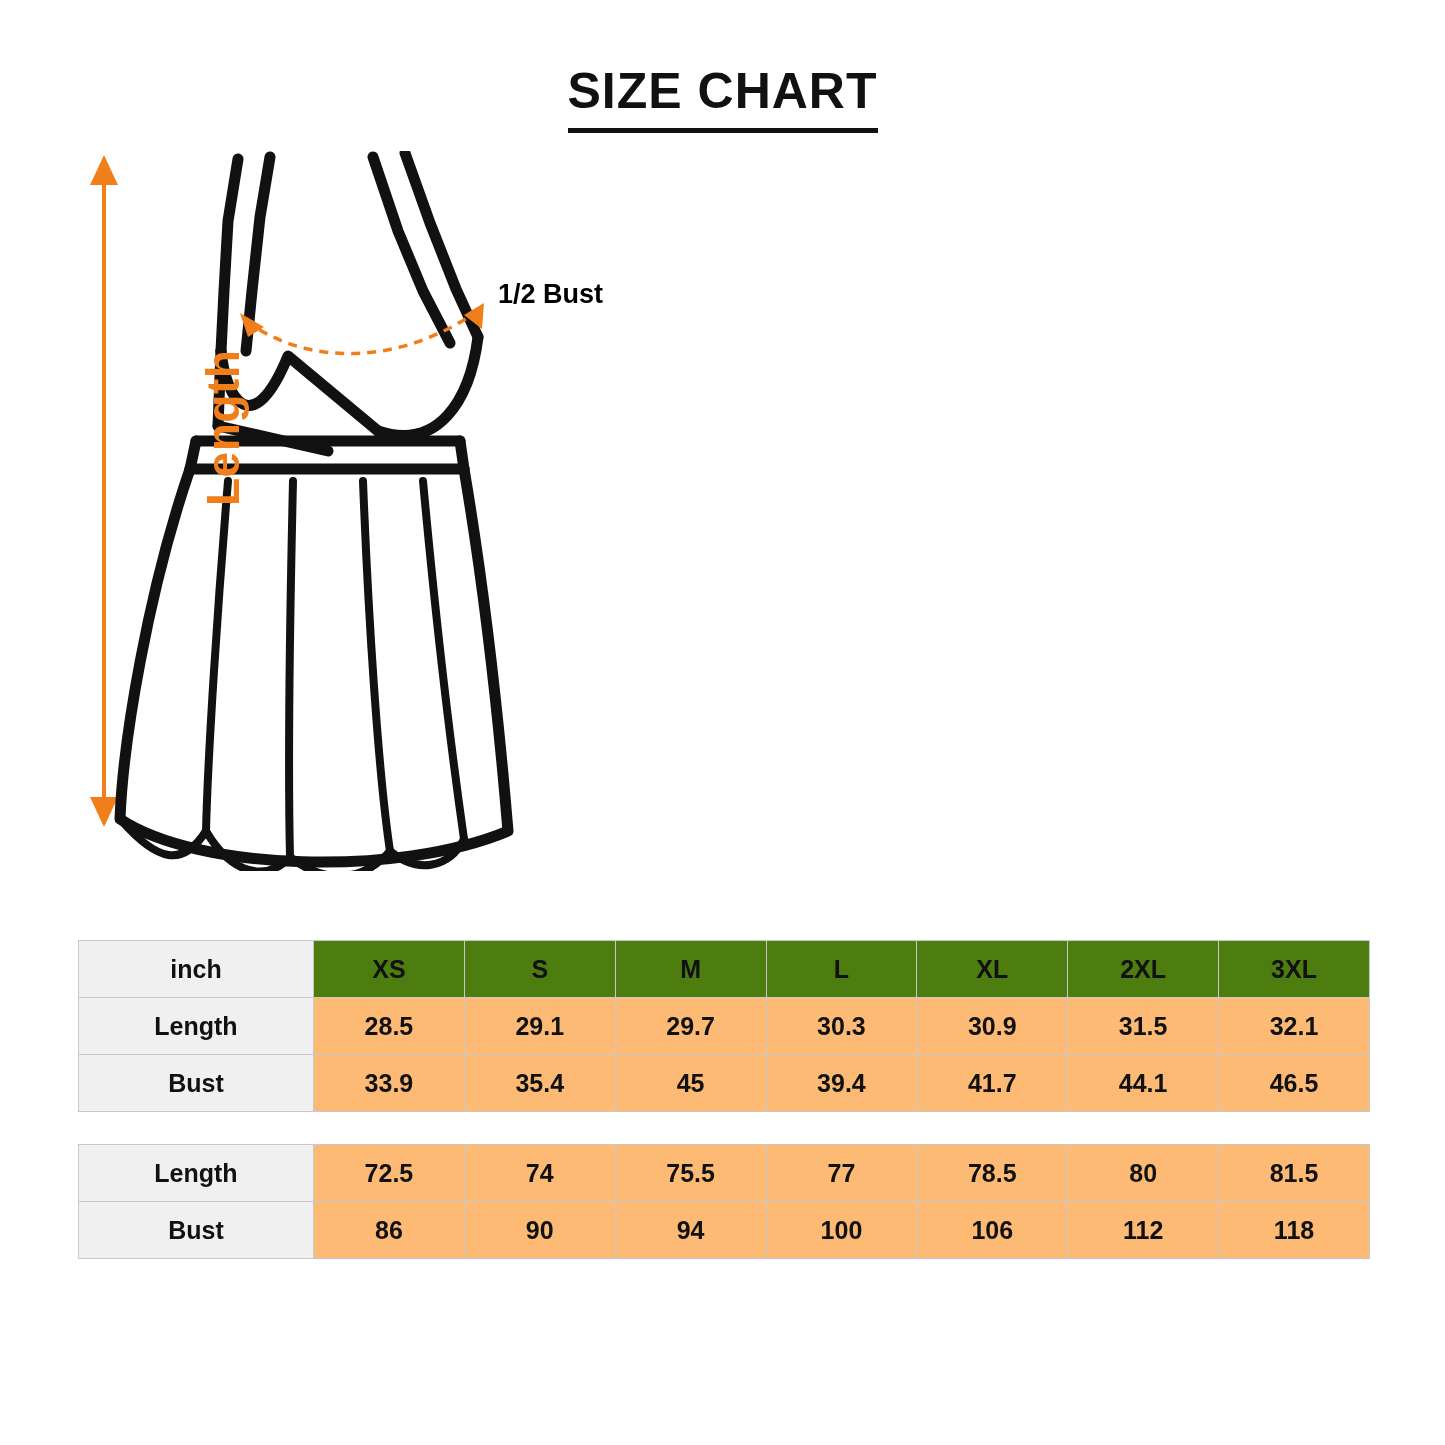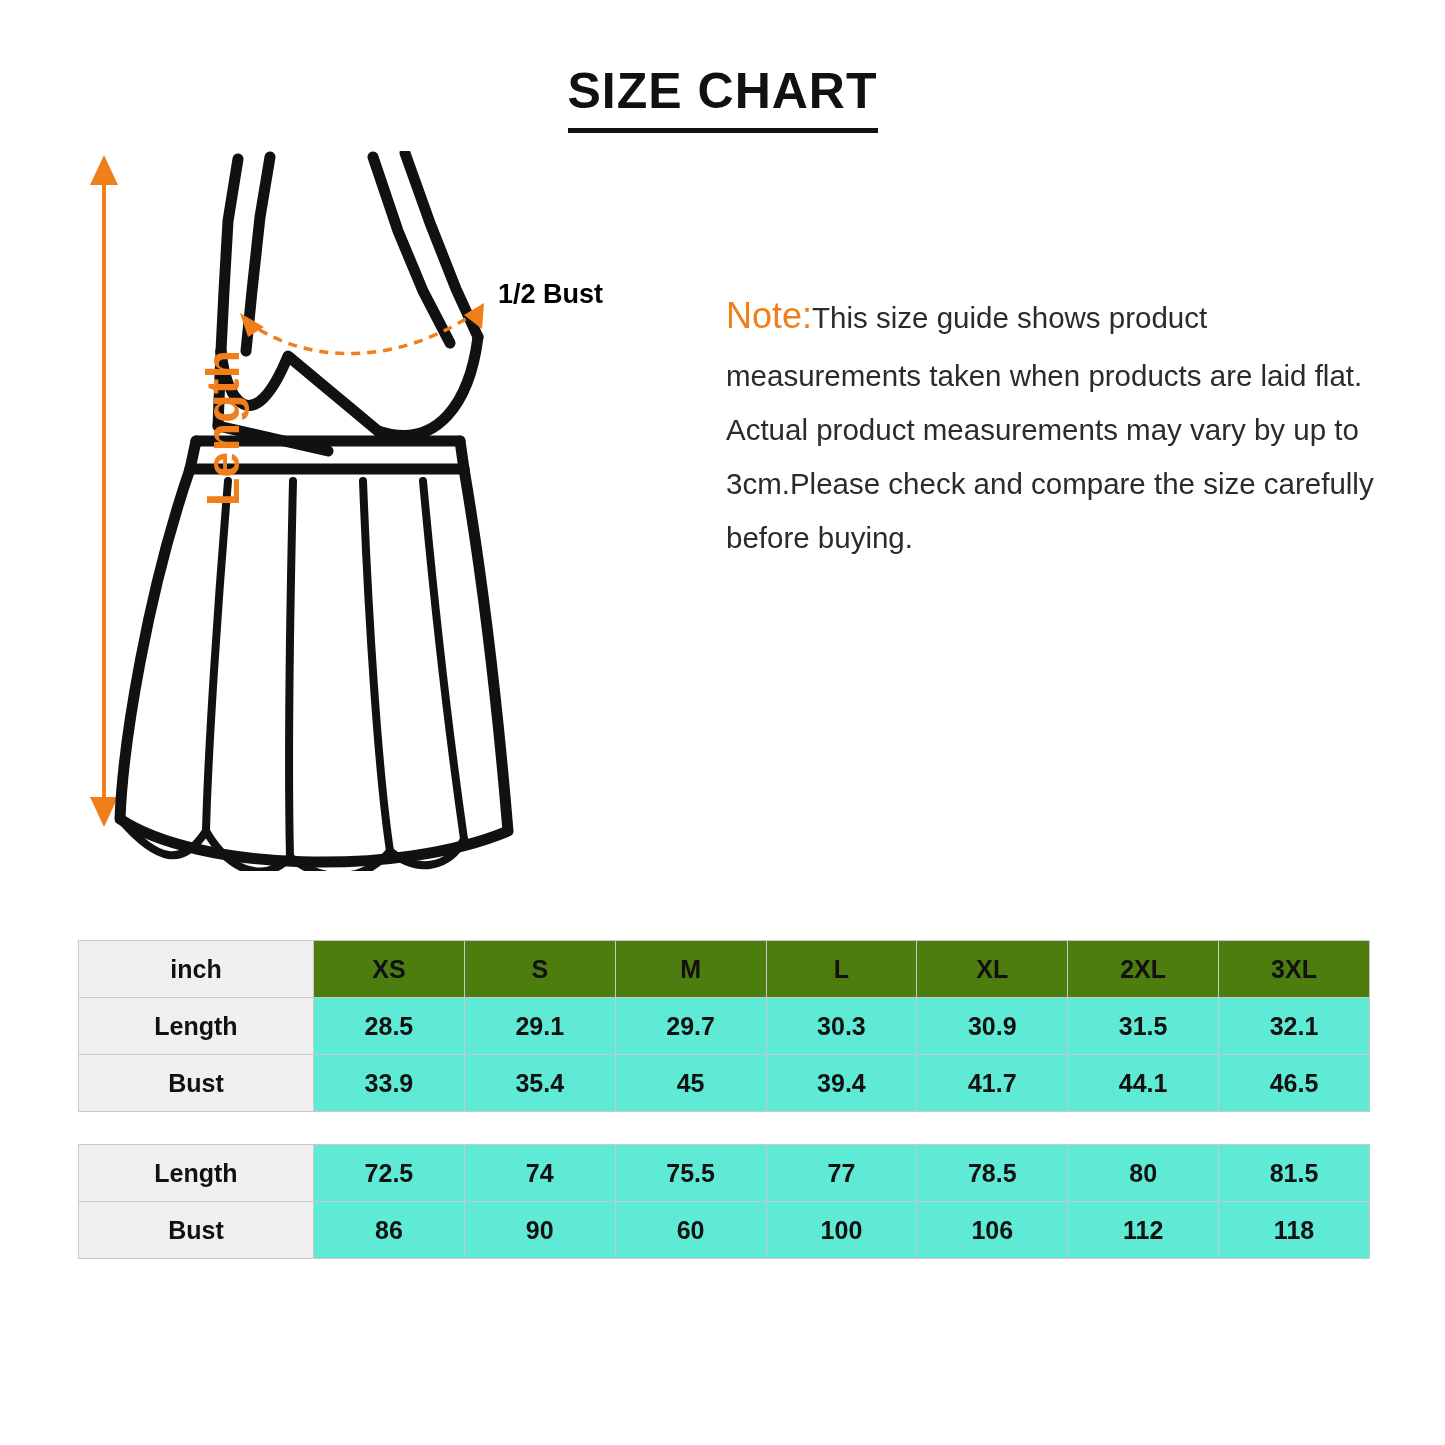--- a/index.html
+++ b/index.html
@@ -108,21 +108,21 @@
     color: #111;
   }
   table.size td.label {
     background: #f0f0f0;
     width: 232px;
   }
   table.size td.head {
     background: #4d7c0f;
   }
   table.size td.val {
-    background: #5eead4;
+    background: #fdba74;
     font-weight: bold;
   }
   .table-gap { height: 32px; }
 </style>
 </head>
 <body>
 
 <div class="title-wrap">
   <div class="title">SIZE CHART</div>
 </div>
@@ -174,23 +174,20 @@
         <path d="M168 170 C 230 215, 320 215, 400 160" stroke-dasharray="9 7"></path>
         <polygon points="162,162 186,176 170,186" fill="#F07E1A" stroke="none"></polygon>
         <polygon points="406,152 404,178 386,164" fill="#F07E1A" stroke="none"></polygon>
       </g>
     </svg>
 
     <div class="length-label">Length</div>
     <div class="bust-label">1/2 Bust</div>
   </div>
 
-  <div class="note">
-    <span class="note-kw">Note:</span><span>This size guide shows product measurements taken when products are laid flat. Actual product measurements may vary by up to 3cm.Please check and compare the size carefully before buying.</span>
-  </div>
 
 </div>
 
 <div class="tables">
 
   <table class="size">
     <tbody>
       <tr>
         <td class="label">inch</td>
         <td class="head">XS</td>
@@ -235,21 +232,21 @@
         <td class="val">75.5</td>
         <td class="val">77</td>
         <td class="val">78.5</td>
         <td class="val">80</td>
         <td class="val">81.5</td>
       </tr>
       <tr>
         <td class="label">Bust</td>
         <td class="val">86</td>
         <td class="val">90</td>
-        <td class="val">60</td>
+        <td class="val">94</td>
         <td class="val">100</td>
         <td class="val">106</td>
         <td class="val">112</td>
         <td class="val">118</td>
       </tr>
     </tbody>
   </table>
 
 </div>
 

